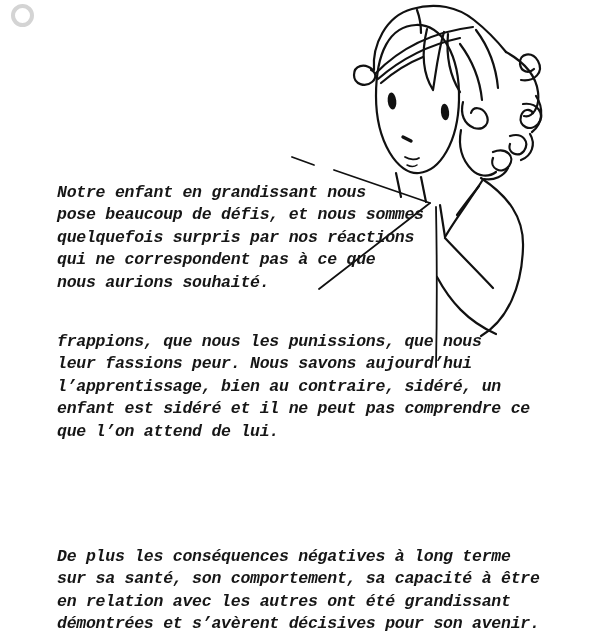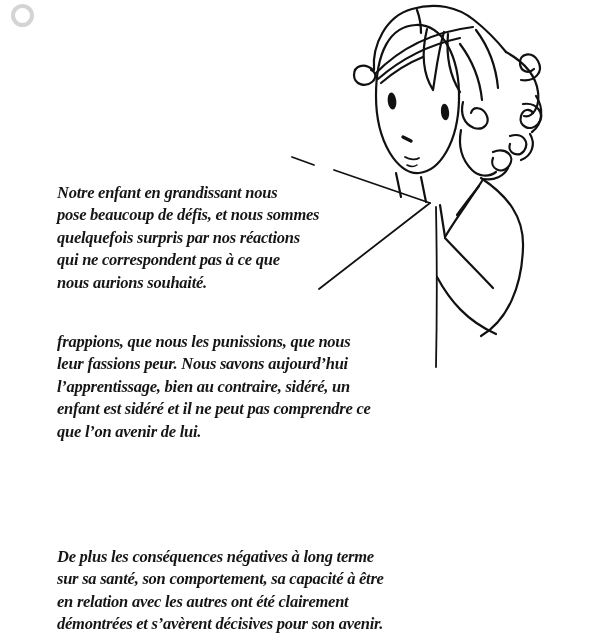--- a/index.html
+++ b/index.html
@@ -25,21 +25,21 @@
     position: absolute;
     left: 280px;
     top: 0;
     width: 280px;
     height: 380px;
   }
   .para {
     position: absolute;
     left: 57px;
     color: #161616;
-    font-family: Liberation Serif, serif;
+    font-family: Liberation Mono, monospace;
     font-style: italic;
     font-weight: 600;
     font-size: 16.5px;
     line-height: 22.4px;
     letter-spacing: -0.25px;
     white-space: nowrap;
   }
   .para-1 { top: 182px; }
   .para-2 { top: 331px; }
   .para-3 { top: 546px; }
@@ -114,23 +114,23 @@
     <div>quelquefois surpris par nos réactions</div>
     <div>qui ne correspondent pas à ce que</div>
     <div>nous aurions souhaité.</div>
   </div>
 
   <div class="para para-2">
     <div>frappions, que nous les punissions, que nous</div>
     <div>leur fassions peur. Nous savons aujourd’hui</div>
     <div>l’apprentissage, bien au contraire, sidéré, un</div>
     <div>enfant est sidéré et il ne peut pas comprendre ce</div>
-    <div>que l’on avenir de lui.</div>
+    <div>que l’on attend de lui.</div>
   </div>
 
   <div class="para para-3">
     <div>De plus les conséquences négatives à long terme</div>
     <div>sur sa santé, son comportement, sa capacité à être</div>
-    <div>en relation avec les autres ont été clairement</div>
+    <div>en relation avec les autres ont été grandissant</div>
     <div>démontrées et s’avèrent décisives pour son avenir.</div>
   </div>
 
 </div>
 
 </body></html>

